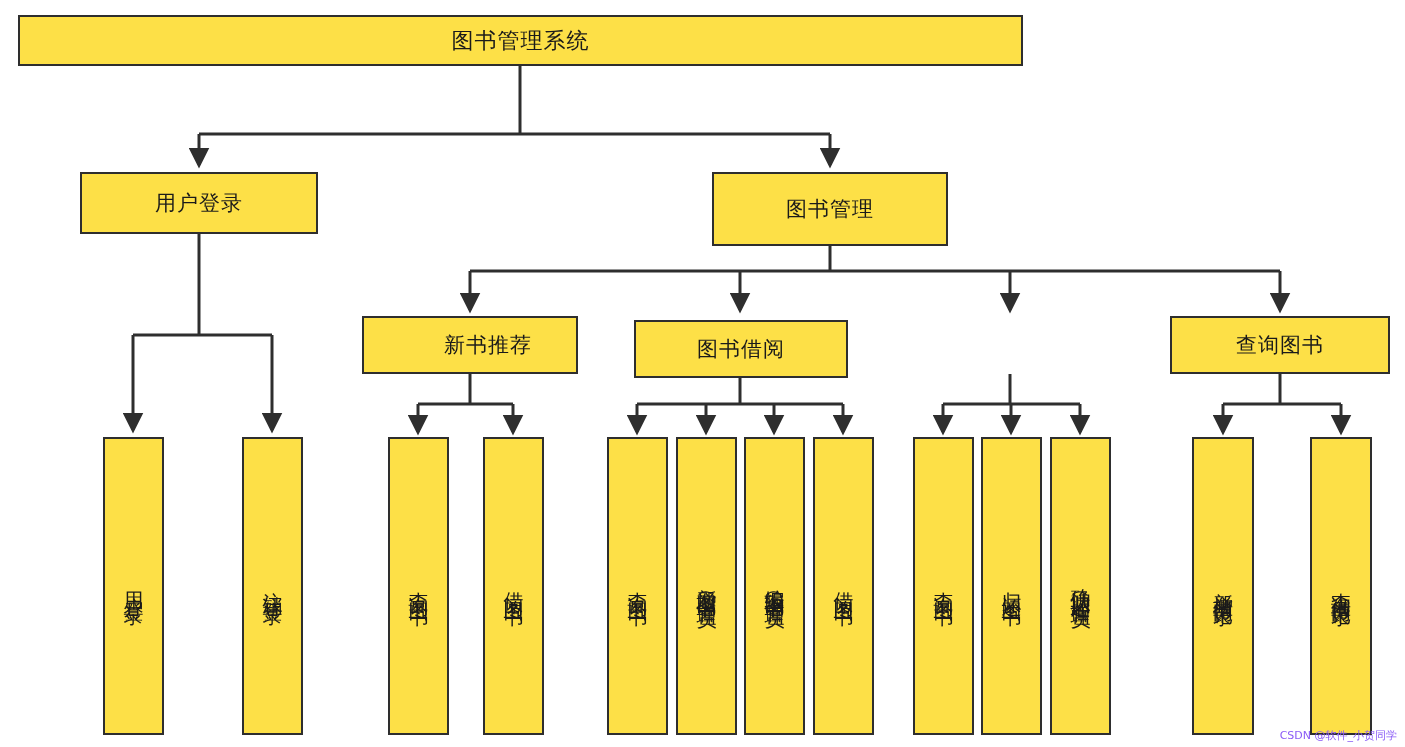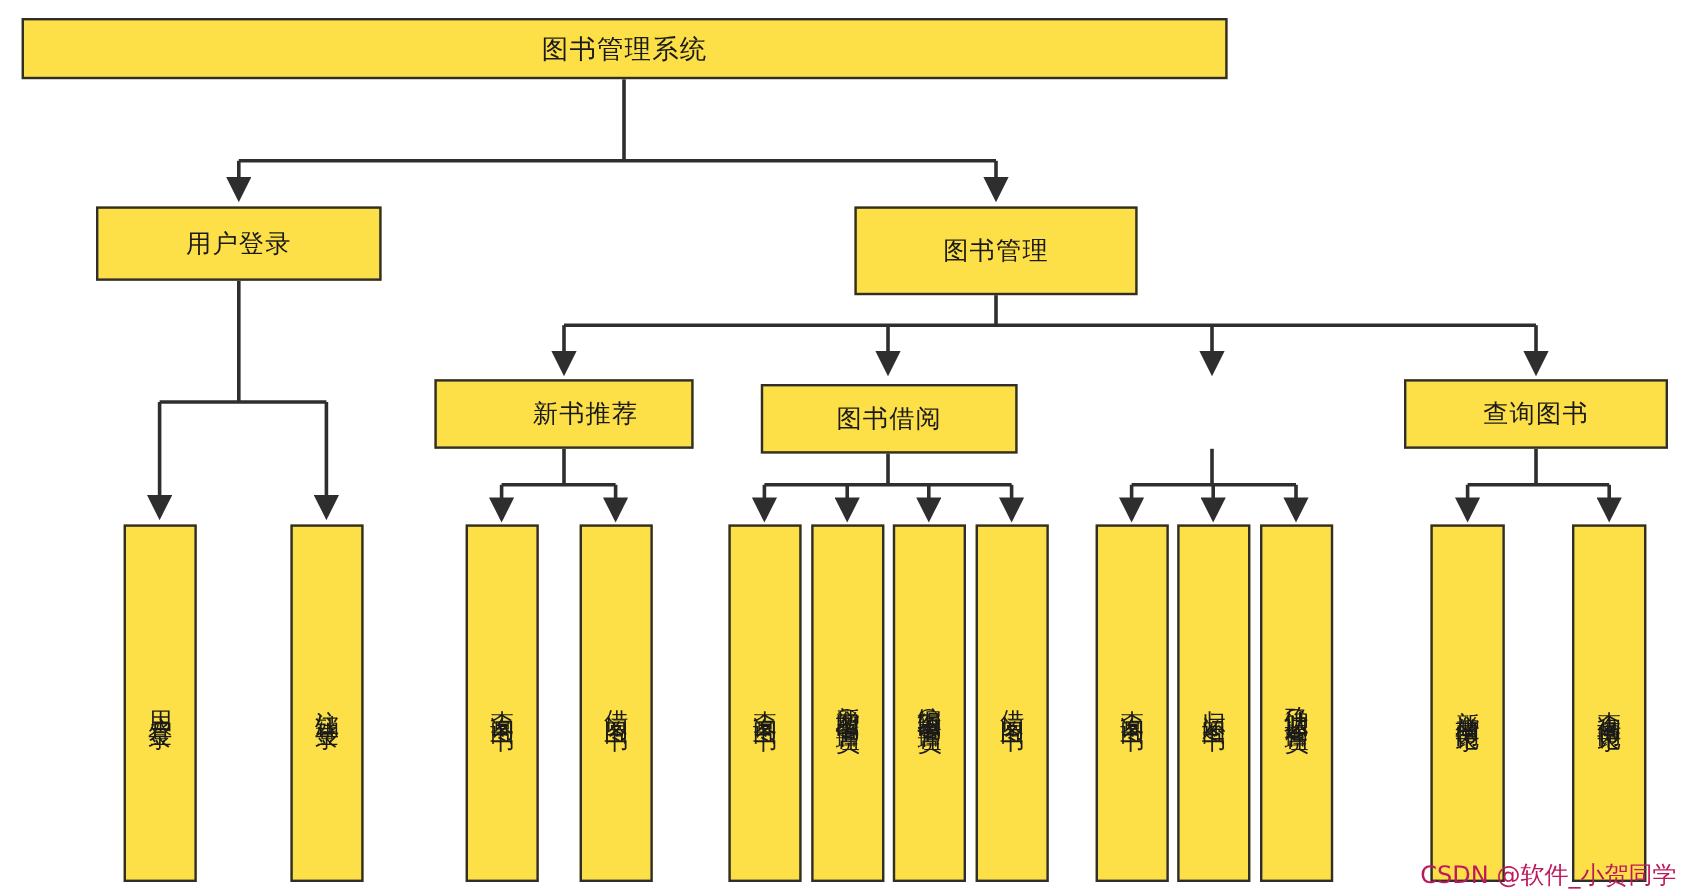--- a/index.html
+++ b/index.html
@@ -57,22 +57,22 @@
     white-space: nowrap;
     overflow: hidden;
   }
   .node.vert.tall {
     letter-spacing: 3px;
   }
   .watermark {
     position: absolute;
     right: 8px;
     bottom: 4px;
-    font-size: 20px;
-    color: #be185d;
+    font-size: 11px;
+    color: #8b5cf6;
     z-index: 5;
     white-space: nowrap;
   }
 </style>
 </head>
 <body>
 
 <div id="canvas">
 
   <svg id="edges" viewBox="0 0 1405 747" width="1405" height="747" xmlns="http://www.w3.org/2000/svg">

